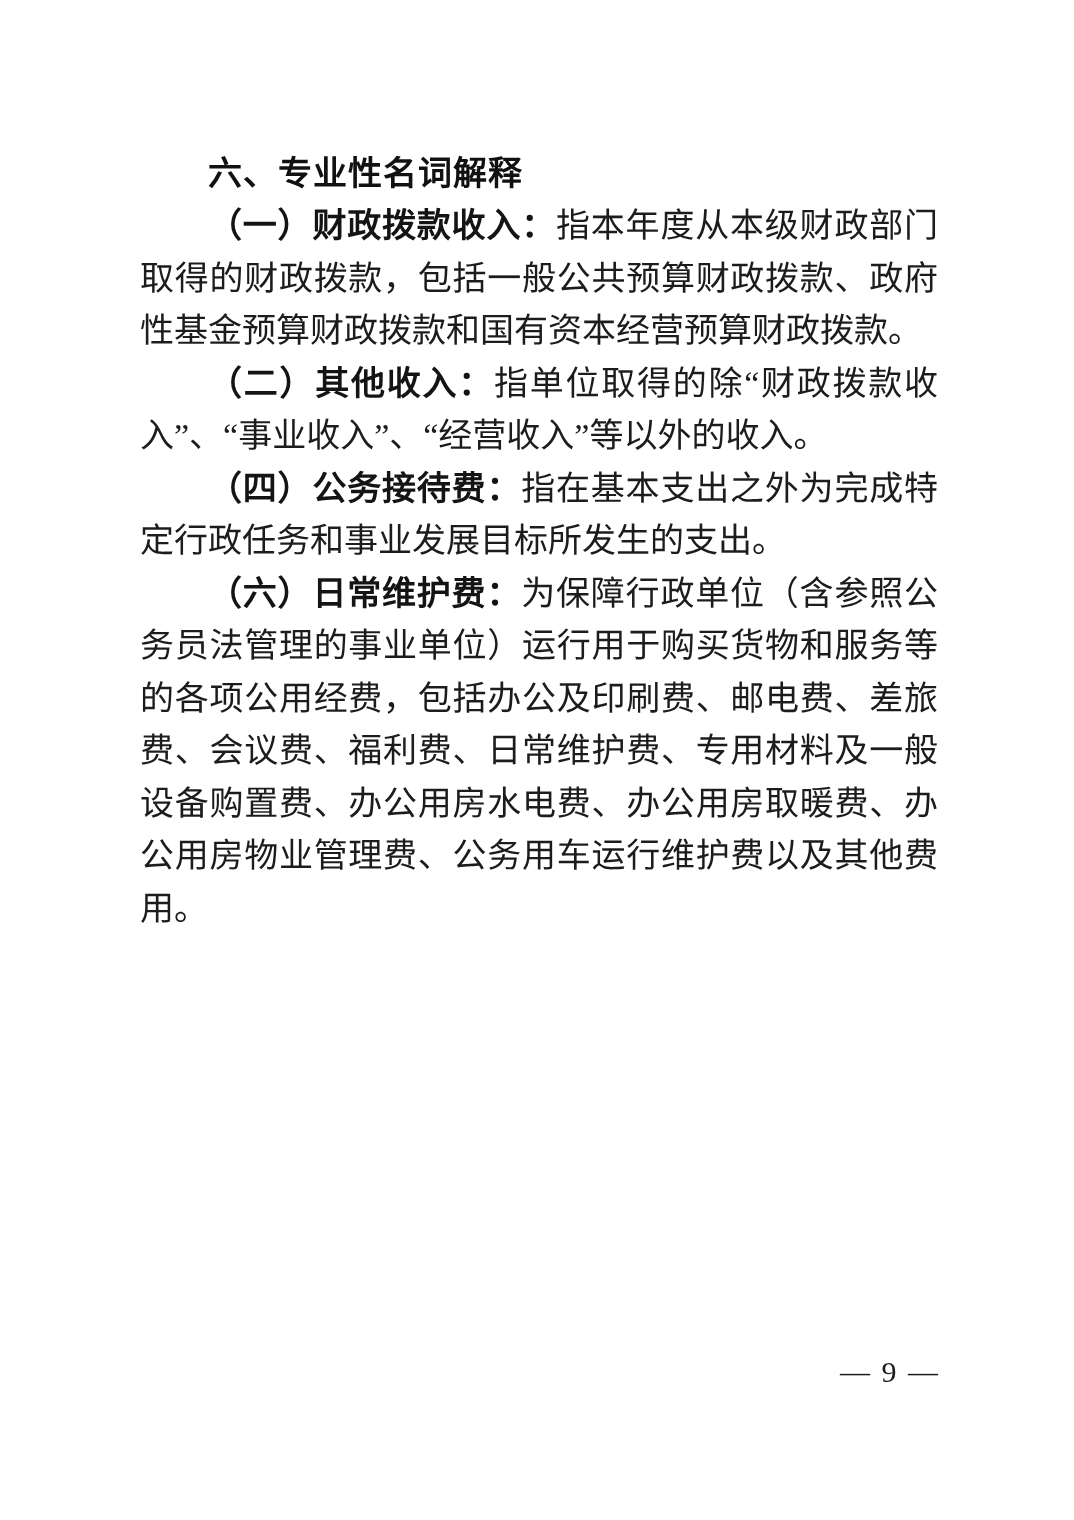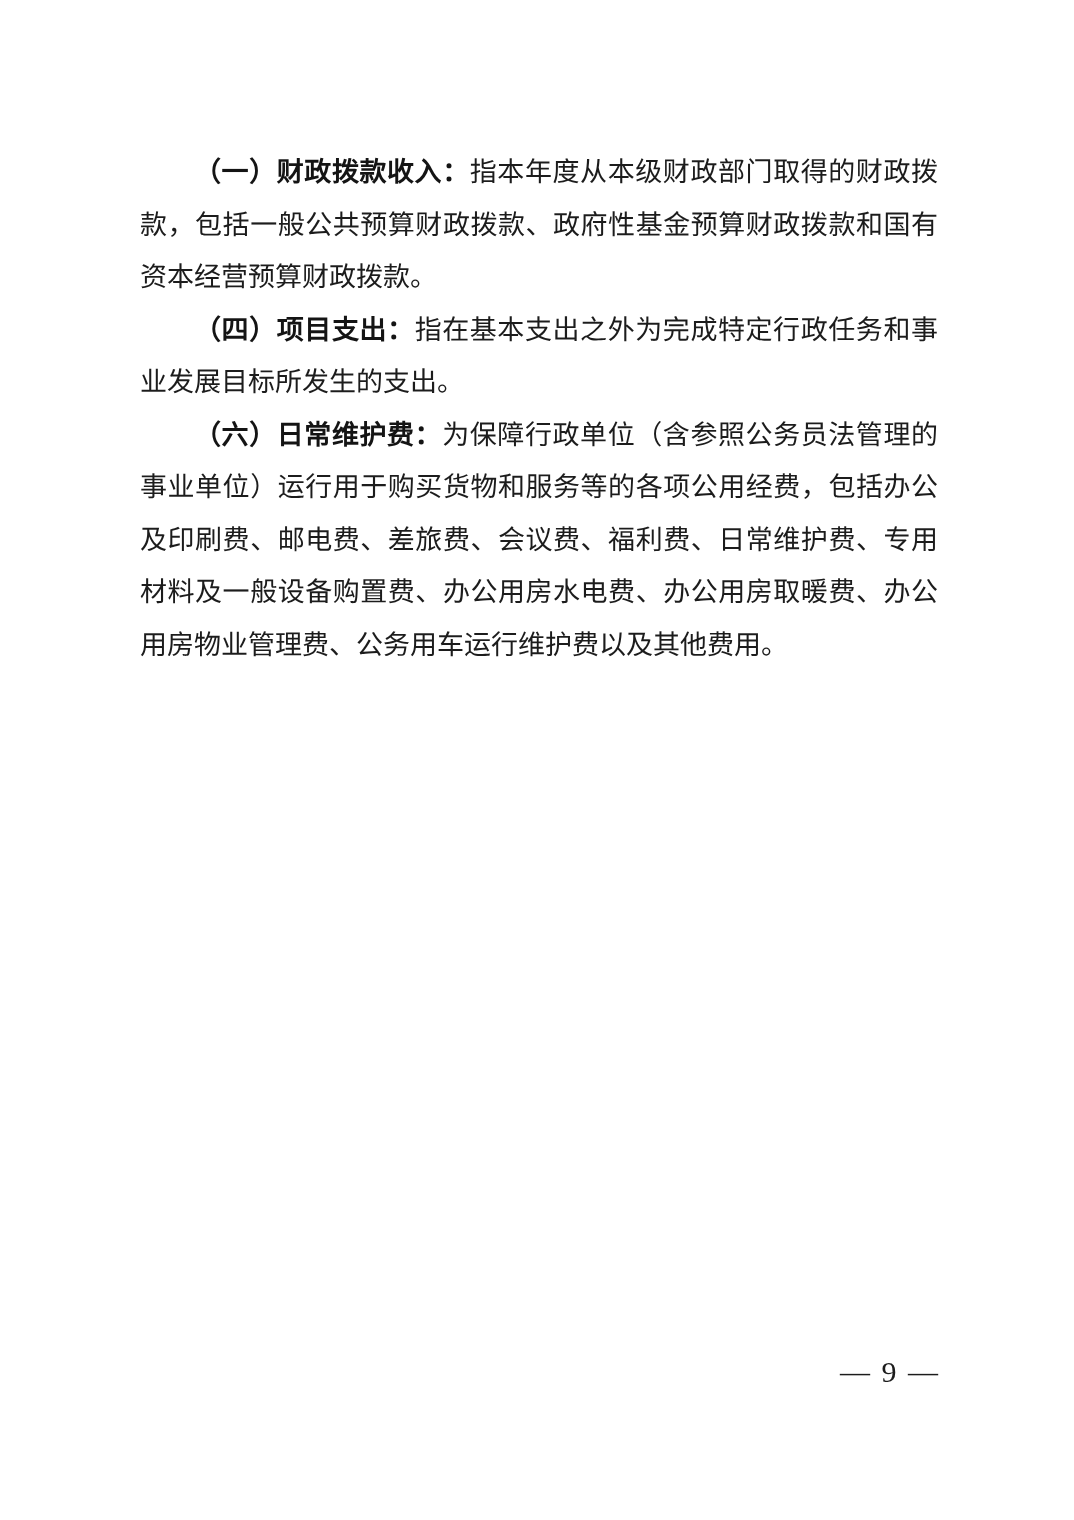--- a/index.html
+++ b/index.html
@@ -27,21 +27,21 @@
     font-weight: 700;
     font-size: 34px;
     line-height: 54px;
     text-indent: 2em;
     margin: 0;
     color: #111111;
     letter-spacing: 1px;
   }
   .para {
     font-family: "Liberation Serif", "DejaVu Serif", serif;
-    font-size: 27px;
+    font-size: 34px;
     line-height: 52.5px;
     text-align: justify;
     text-justify: inter-ideograph;
     text-indent: 2em;
     margin: 0;
     color: #1c1c1c;
   }
   .para .term {
     font-weight: 700;
     color: #141414;
@@ -56,26 +56,28 @@
     color: #1c1c1c;
     letter-spacing: 2px;
   }
 </style>
 </head>
 <body>
 
 <div class="page">
   <div class="content">
 
+    <h2 class="doc-heading">六、专业性名词解释</h2>
 
     <p class="para"><span class="term">（一）财政拨款收入：</span><span>指本年度从本级财政部门取得的财政拨款，包括一般公共预算财政拨款、政府性基金预算财政拨款和国有资本经营预算财政拨款。</span></p>
 
+    <p class="para"><span class="term">（二）其他收入：</span><span>指单位取得的除“财政拨款收入”、“事业收入”、“经营收入”等以外的收入。</span></p>
 
 
-    <p class="para"><span class="term">（四）项目支出：</span><span>指在基本支出之外为完成特定行政任务和事业发展目标所发生的支出。</span></p>
+    <p class="para"><span class="term">（四）公务接待费：</span><span>指在基本支出之外为完成特定行政任务和事业发展目标所发生的支出。</span></p>
 
 
     <p class="para"><span class="term">（六）日常维护费：</span><span>为保障行政单位（含参照公务员法管理的事业单位）运行用于购买货物和服务等的各项公用经费，包括办公及印刷费、邮电费、差旅费、会议费、福利费、日常维护费、专用材料及一般设备购置费、办公用房水电费、办公用房取暖费、办公用房物业管理费、公务用车运行维护费以及其他费用。</span></p>
 
   </div>
 
   <div class="page-footer">— 9 —</div>
 </div>
 
 </body></html>

